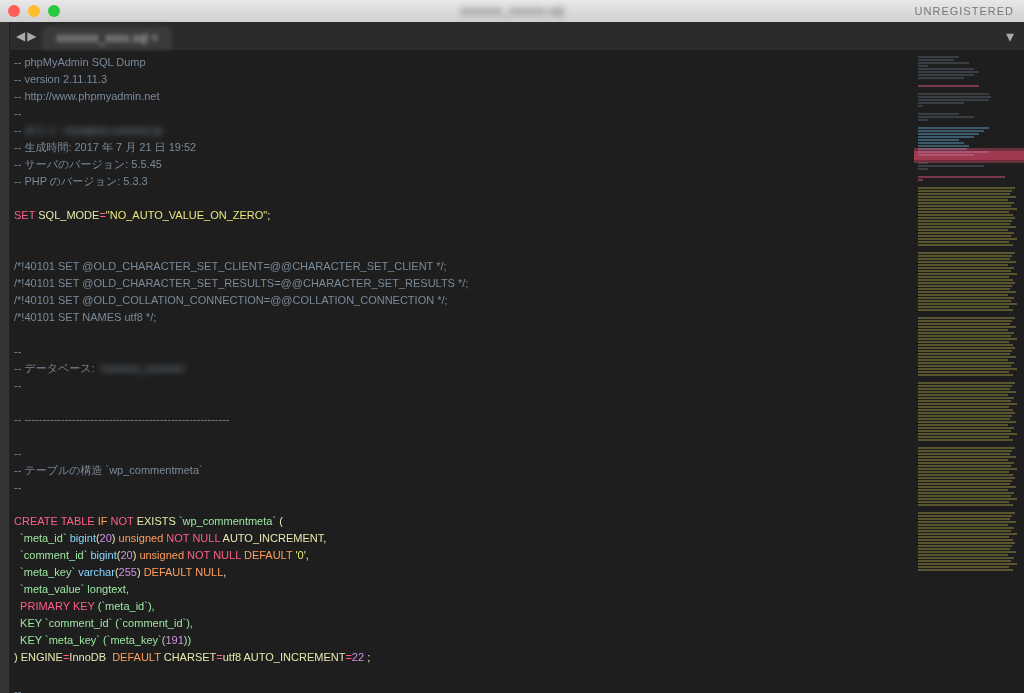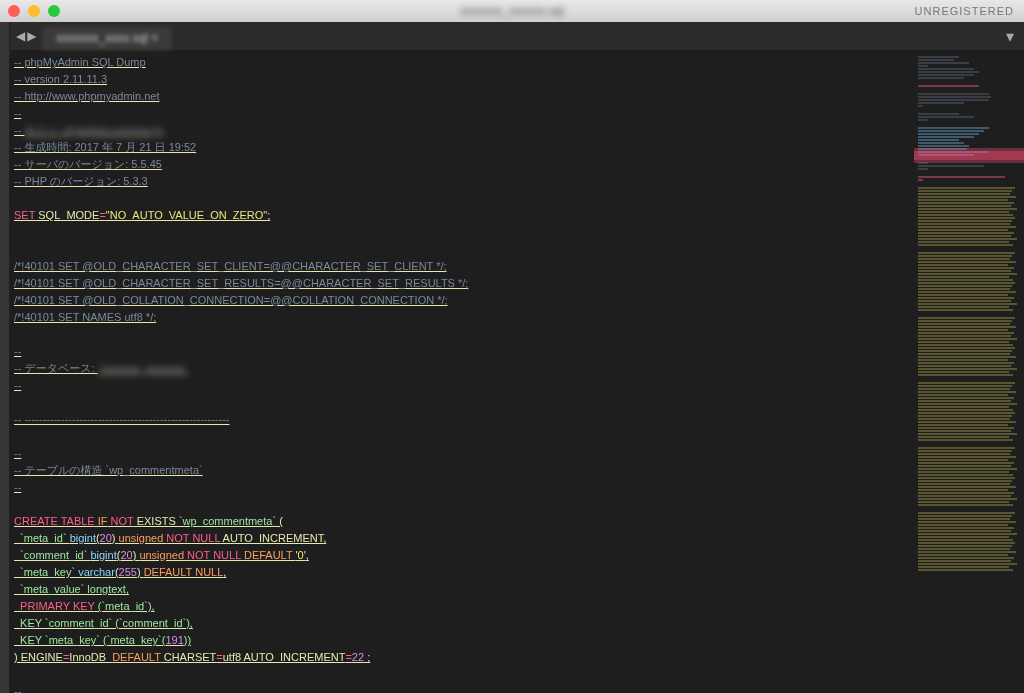--- a/index.html
+++ b/index.html
@@ -25,21 +25,21 @@
 
 .editor { flex: 1; background: #1e1e1e; display: flex; flex-direction: column; min-width: 0; }
 
 .tabbar { height: 28px; background: #2b2b2b; display: flex; align-items: stretch; }
 .navbtns { display: flex; align-items: center; padding: 0 6px; gap: 2px; color: #aaa; font-size: 12px; }
 .tab { background: #3a3a3a; padding: 0 14px; display:flex; align-items:center; font-size:12px; color:#ccc; border-top-left-radius:6px; border-top-right-radius:6px; margin-top:4px; filter: blur(2px); }
 .tab-menu { margin-left:auto; padding:0 10px; color:#aaa; display:flex; align-items:center; }
 
 .code-area { flex: 1; display: flex; overflow: hidden; background:#1e1e1e; }
 .gutter { width: 44px; background:#1e1e1e; color:#6a6a6a; font: 11px/17px Menlo, Consolas, monospace; text-align:right; padding: 4px 8px 0 0; }
-.code { flex:1; color:#e8e8b0; font: 11px/17px Menlo, Consolas, monospace; padding: 4px 0 0 4px; white-space: pre; overflow: hidden; text-decoration: underline; }
+.code { flex:1; color:#e8e8b0; font: 11px/17px Menlo, Consolas, monospace; padding: 4px 0 0 4px; white-space: pre; overflow: hidden; }
 
 .c-comment { color:#7a8a99; }
 .c-kw { color:#ff5f87; }
 .c-kw2 { color:#ff9f5f; }
 .c-str { color:#e8e87a; }
 .c-num { color:#d291e4; }
 .c-ident { color:#9ae6a0; }
 .c-func { color:#87d7ff; }
 .c-def { color:#e8e8b0; }
 .blur { filter: blur(3px); }

